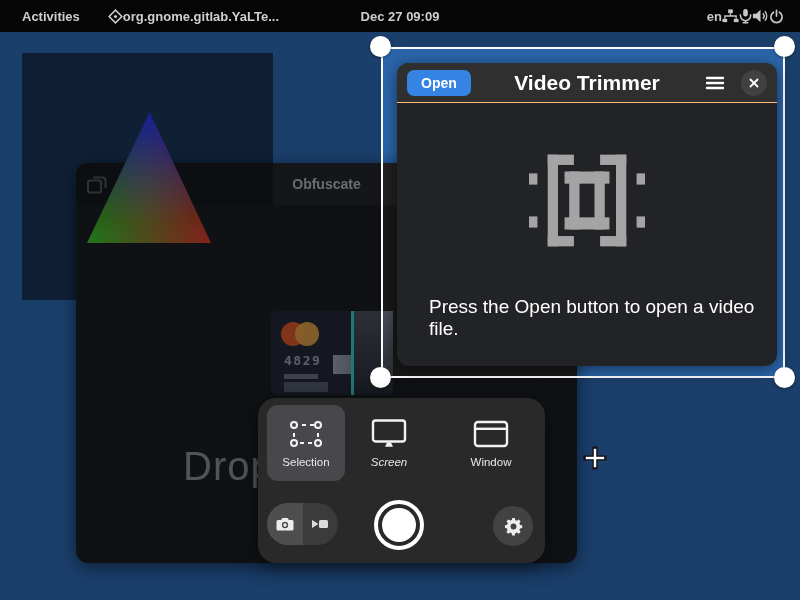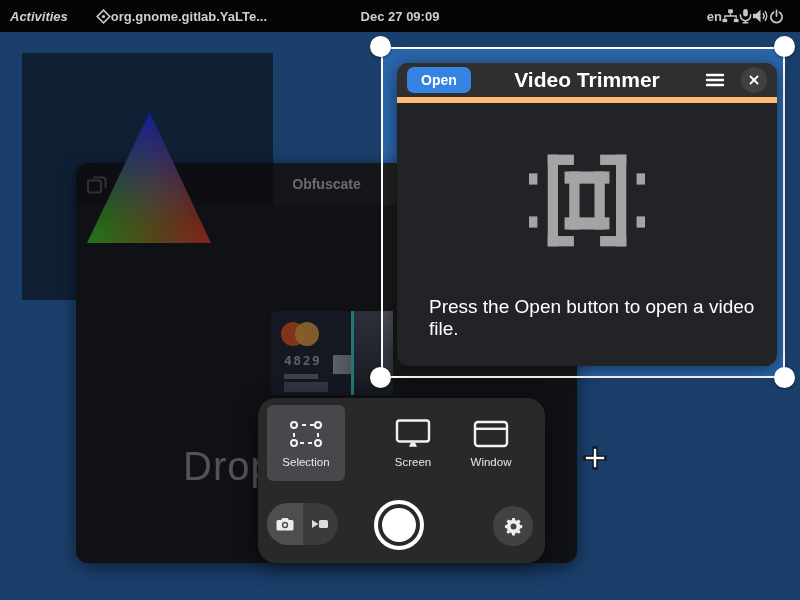--- a/index.html
+++ b/index.html
@@ -3,21 +3,21 @@
 <meta charset="utf-8">
 <style>
   * { margin:0; padding:0; box-sizing:border-box; }
   html,body { width:800px; height:600px; overflow:hidden; background:#000;
     font-family:"Liberation Sans", sans-serif; }
   #screen { position:relative; width:800px; height:600px; overflow:hidden; }
 
   
   #topbar { position:absolute; left:0; top:0; width:800px; height:32px; background:#050505;
     color:#cfcfcf; display:flex; align-items:center; z-index:50; font-size:13px; font-weight:bold; }
-  #activities { margin-left:4px; padding:2px 6px;font-style:italic; }
+  #activities { margin-left:16px; padding:2px 6px; }
   #app-indicator { margin-left:22px; display:flex; align-items:center; }
   #clock { position:absolute; left:0; right:0; text-align:center; pointer-events:none; }
   #status-area { margin-left:auto; display:flex; align-items:center; margin-right:16px; }
   #status-area .lang { font-weight:bold; color:#c8c8c8; }
   .sicon { display:flex; align-items:center; }
 
   
   #desktop { position:absolute; left:0; top:32px; width:800px; height:568px; background:#2b66ab; overflow:hidden; }
 
   
@@ -64,43 +64,43 @@
   .handle { position:absolute; width:21px; height:21px; border-radius:50%; background:#ffffff;
     z-index:30; box-shadow:0 1px 3px rgba(0,0,0,.45); }
   #handle-tl { left:370px; top:4px; }  #handle-tr { left:774px; top:4px; }
   #handle-bl { left:370px; top:335px; } #handle-br { left:774px; top:335px; }
 
   
   #trimmer { position:absolute; left:397px; top:31px; width:380px; height:303px; z-index:25;
     background:#222326; border-radius:12px; box-shadow:0 3px 16px rgba(0,0,0,.5);
     display:flex; flex-direction:column; overflow:hidden; }
   #trimmer-header { position:relative; height:40px; background:#2f2f2f; flex:0 0 40px;
-    border-bottom:6px solid #fdba74; display:flex; align-items:center; padding:0 10px; }
+    border-bottom:1px solid #fdba74; display:flex; align-items:center; padding:0 10px; }
   #open-btn { background:#3584e4; color:#fff; font-weight:bold; font-size:14px;
     border:none; border-radius:7px; padding:5px 14px; cursor:pointer; }
   #trimmer-title { position:absolute; left:0; right:0; text-align:center; color:#ffffff;
     font-weight:bold; font-size:21px; pointer-events:none; }
   #trimmer-hright { margin-left:auto; display:flex; align-items:center; gap:13px; }
   #menu-btn { width:26px; height:26px; background:transparent; border:none; display:flex;
     align-items:center; justify-content:center; cursor:pointer; }
   #close-btn { width:26px; height:26px; border-radius:50%; background:#414141; border:none;
     display:flex; align-items:center; justify-content:center; cursor:pointer; }
   #trimmer-body { flex:1; display:flex; flex-direction:column; align-items:center; }
   #trim-icon { margin-top:46px; }
   #empty-text { margin-top:44px; color:#ffffff; font-size:19px;margin-left:32px; }
 
   
   #shot-panel { position:absolute; left:258px; top:366px; width:287px; height:165px; z-index:40;
     background:rgba(42,42,42,0.97); border-radius:18px; box-shadow:0 4px 20px rgba(0,0,0,.5); }
   .shot-opt { position:absolute; width:78px; height:76px; top:7px; border:none; background:transparent;
     border-radius:11px; display:flex; flex-direction:column; align-items:center; justify-content:center;
     gap:7px; cursor:pointer; }
-  .shot-opt.selected { background:#48484c;border-radius:6px; }
+  .shot-opt.selected { background:#48484c; }
   .shot-opt .lbl { color:#e8e8e8; font-size:11.5px; }
-  #opt-selection { left:9px; } #opt-screen { left:116px; } #opt-window { left:194px; }
+  #opt-selection { left:9px; } #opt-screen { left:92px;font-style:italic; } #opt-window { left:194px; }
   #mode-pill { position:absolute; left:9px; top:105px; width:71px; height:42px; border-radius:21px;
     background:#3b3b3b; display:flex; overflow:hidden; }
   .pill-seg { flex:1; border:none; background:transparent; display:flex; align-items:center;
     justify-content:center; cursor:pointer; }
   .pill-seg.selected { background:#4e4e4e; }
   #capture-btn { position:absolute; left:116px; top:102px; width:50px; height:50px; border-radius:50%;
     border:4px solid #ffffff; background:transparent; display:flex; align-items:center;
     justify-content:center; cursor:pointer; }
   #capture-inner { width:34px; height:34px; border-radius:50%; background:#ffffff; }
   #gear-btn { position:absolute; left:235px; top:108px; width:40px; height:40px; border-radius:50%;

